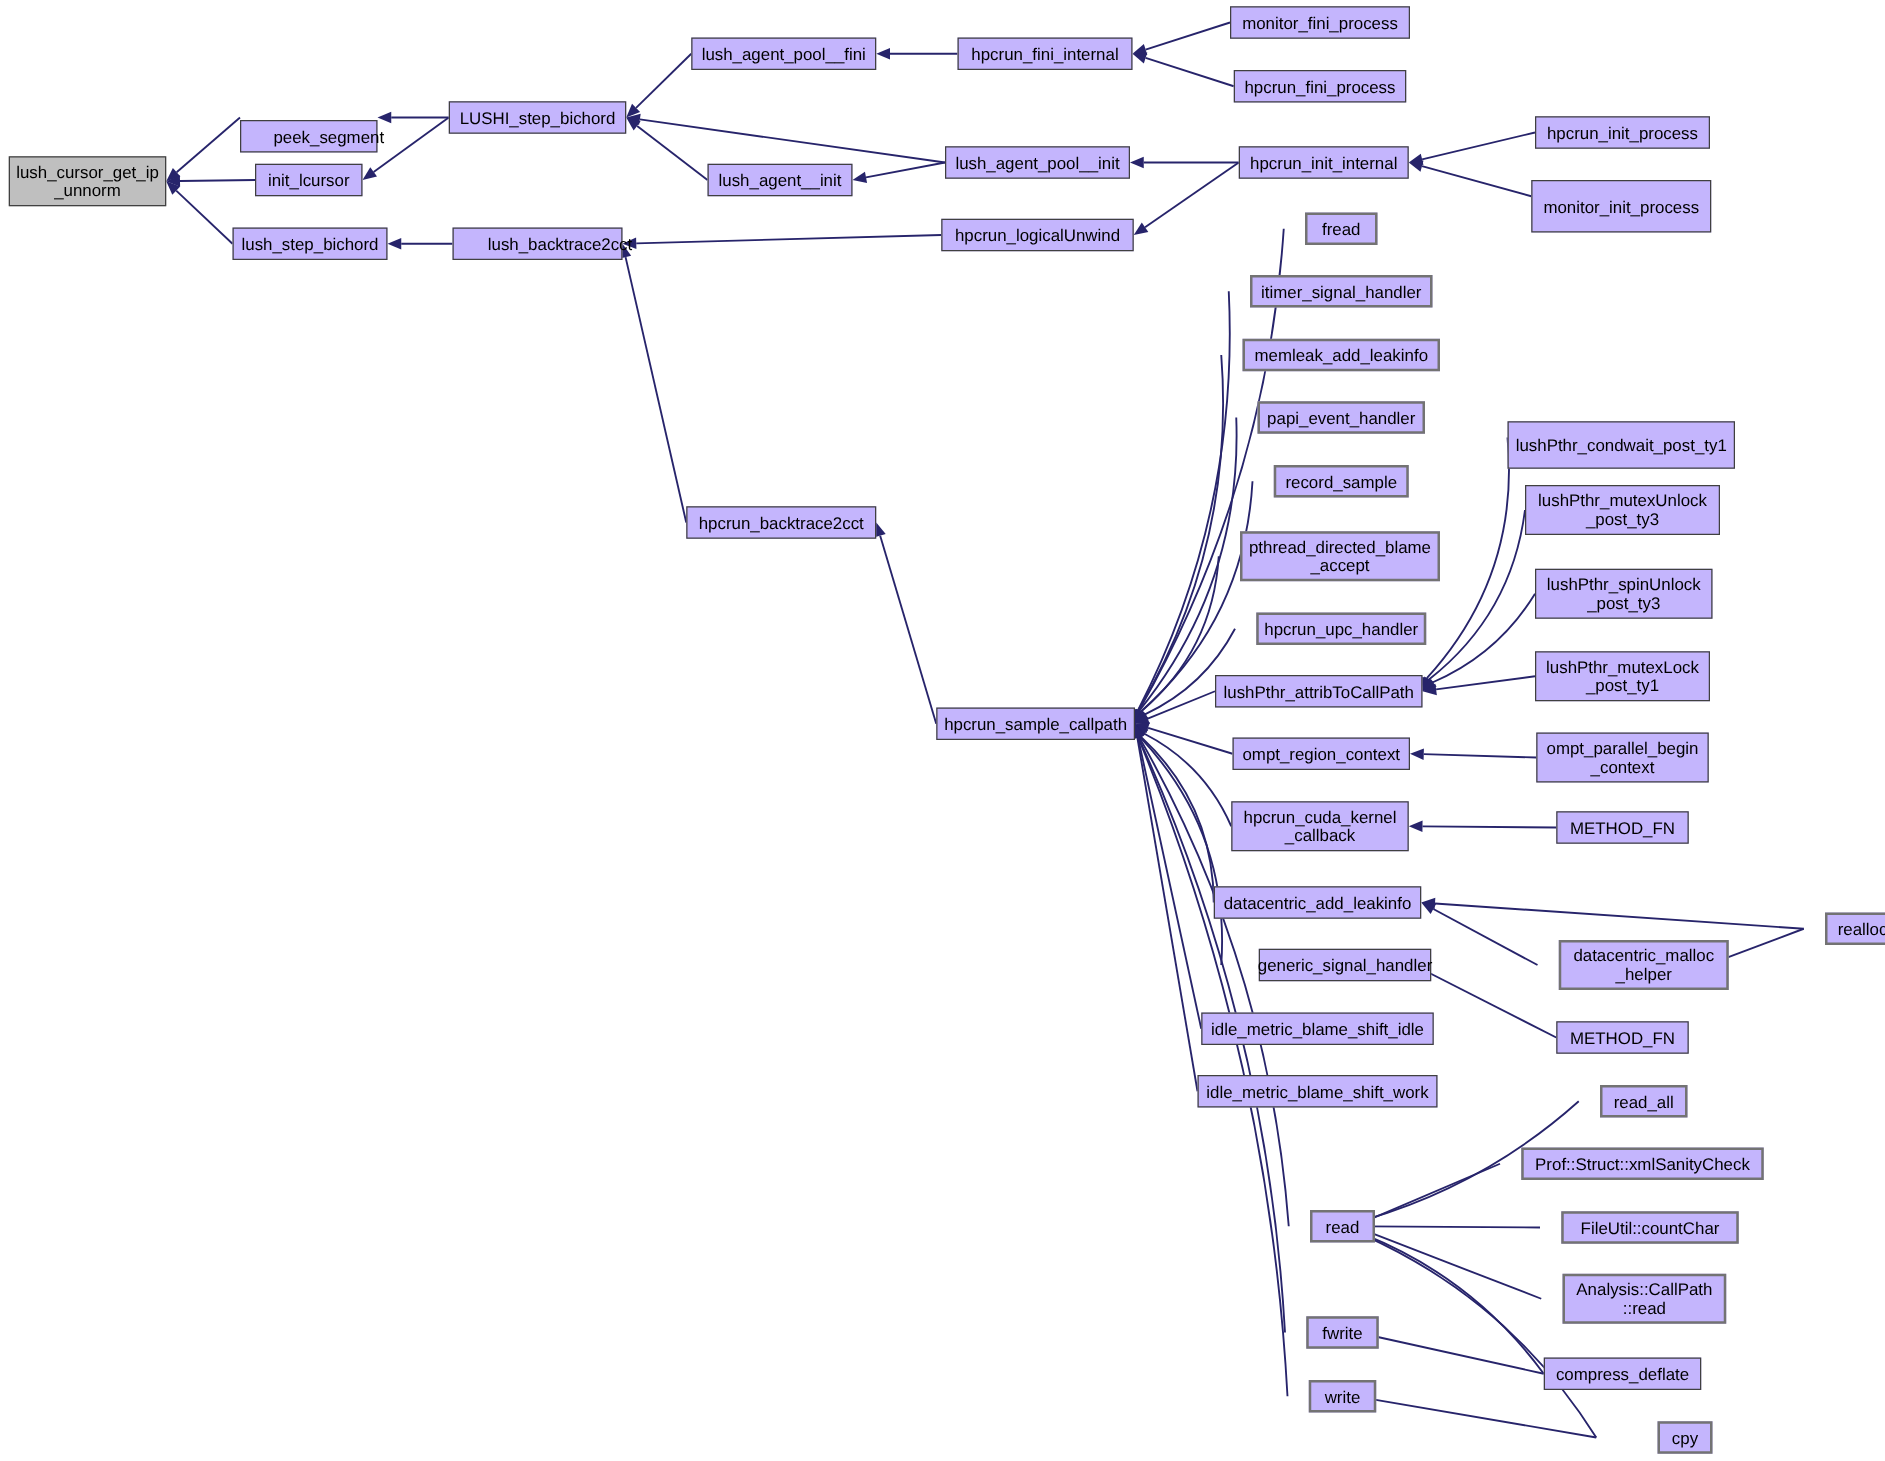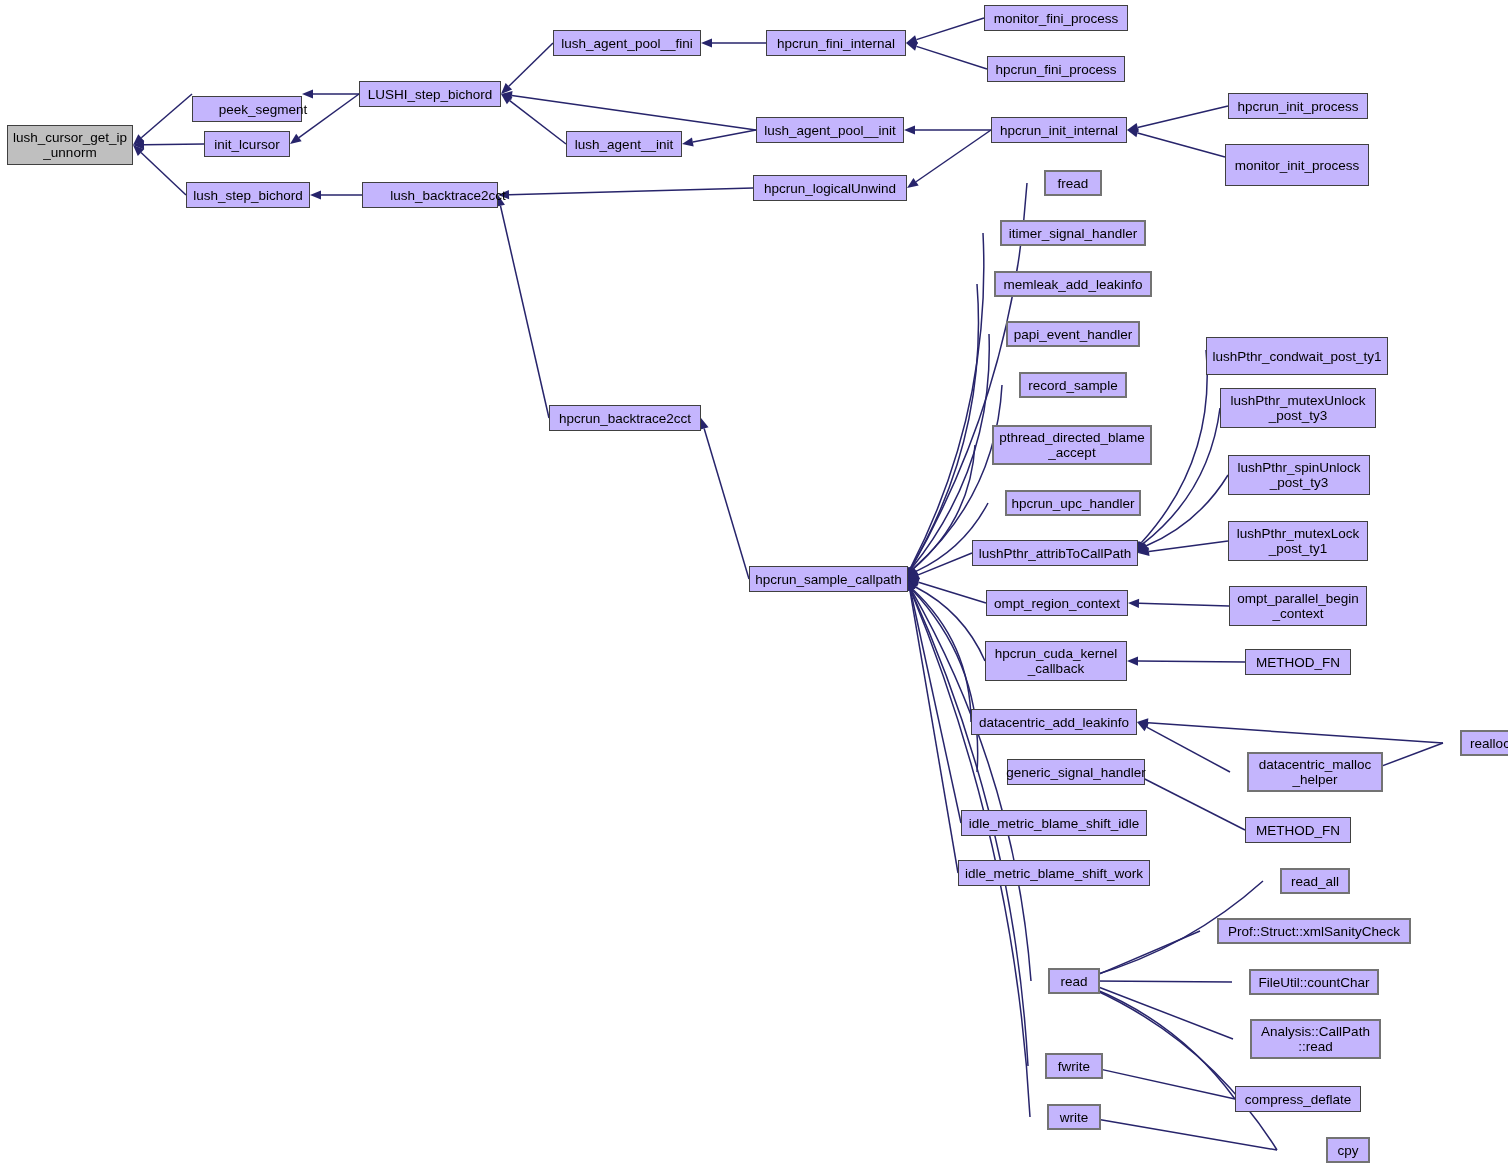--- a/index.html
+++ b/index.html
@@ -195,18 +195,18 @@
     <div class="node" style="left: 1245px; top: 649px; width: 106px; height: 26px;"><span>METHOD_FN</span></div>
     <div class="node red" style="left: 1443px; top: 730px; width: 60px; height: 26px;"><span>realloc</span></div>
     <div class="node red" style="left: 1230px; top: 752px; width: 136px; height: 40px;"><span>datacentric_malloc
 _helper</span></div>
     <div class="node" style="left: 1245px; top: 817px; width: 106px; height: 26px;"><span>METHOD_FN</span></div>
     <div class="node red" style="left: 1031px; top: 968px; width: 52px; height: 26px;"><span>read</span></div>
     <div class="node red" style="left: 1028px; top: 1053px; width: 58px; height: 26px;"><span>fwrite</span></div>
     <div class="node red" style="left: 1030px; top: 1104px; width: 54px; height: 26px;"><span>write</span></div>
     <div class="node red" style="left: 1263px; top: 868px; width: 70px; height: 26px;"><span>read_all</span></div>
     <div class="node red" style="left: 1200px; top: 918px; width: 194px; height: 26px;"><span>Prof::Struct::xmlSanityCheck</span></div>
-    <div class="node red" style="left: 1232px; top: 969px; width: 130px; height: 26px;"><span>FileUtil::countChar</span></div>
+    <div class="node red" style="left: 1232px; top: 969px; width: 142px; height: 26px;"><span>FileUtil::countChar</span></div>
     <div class="node red" style="left: 1233px; top: 1019px; width: 131px; height: 40px;"><span>Analysis::CallPath
 ::read</span></div>
     <div class="node" style="left: 1235px; top: 1086px; width: 126px; height: 26px;"><span>compress_deflate</span></div>
     <div class="node red" style="left: 1309px; top: 1137px; width: 44px; height: 26px;"><span>cpy</span></div>
   </div>
 
 </body></html>

